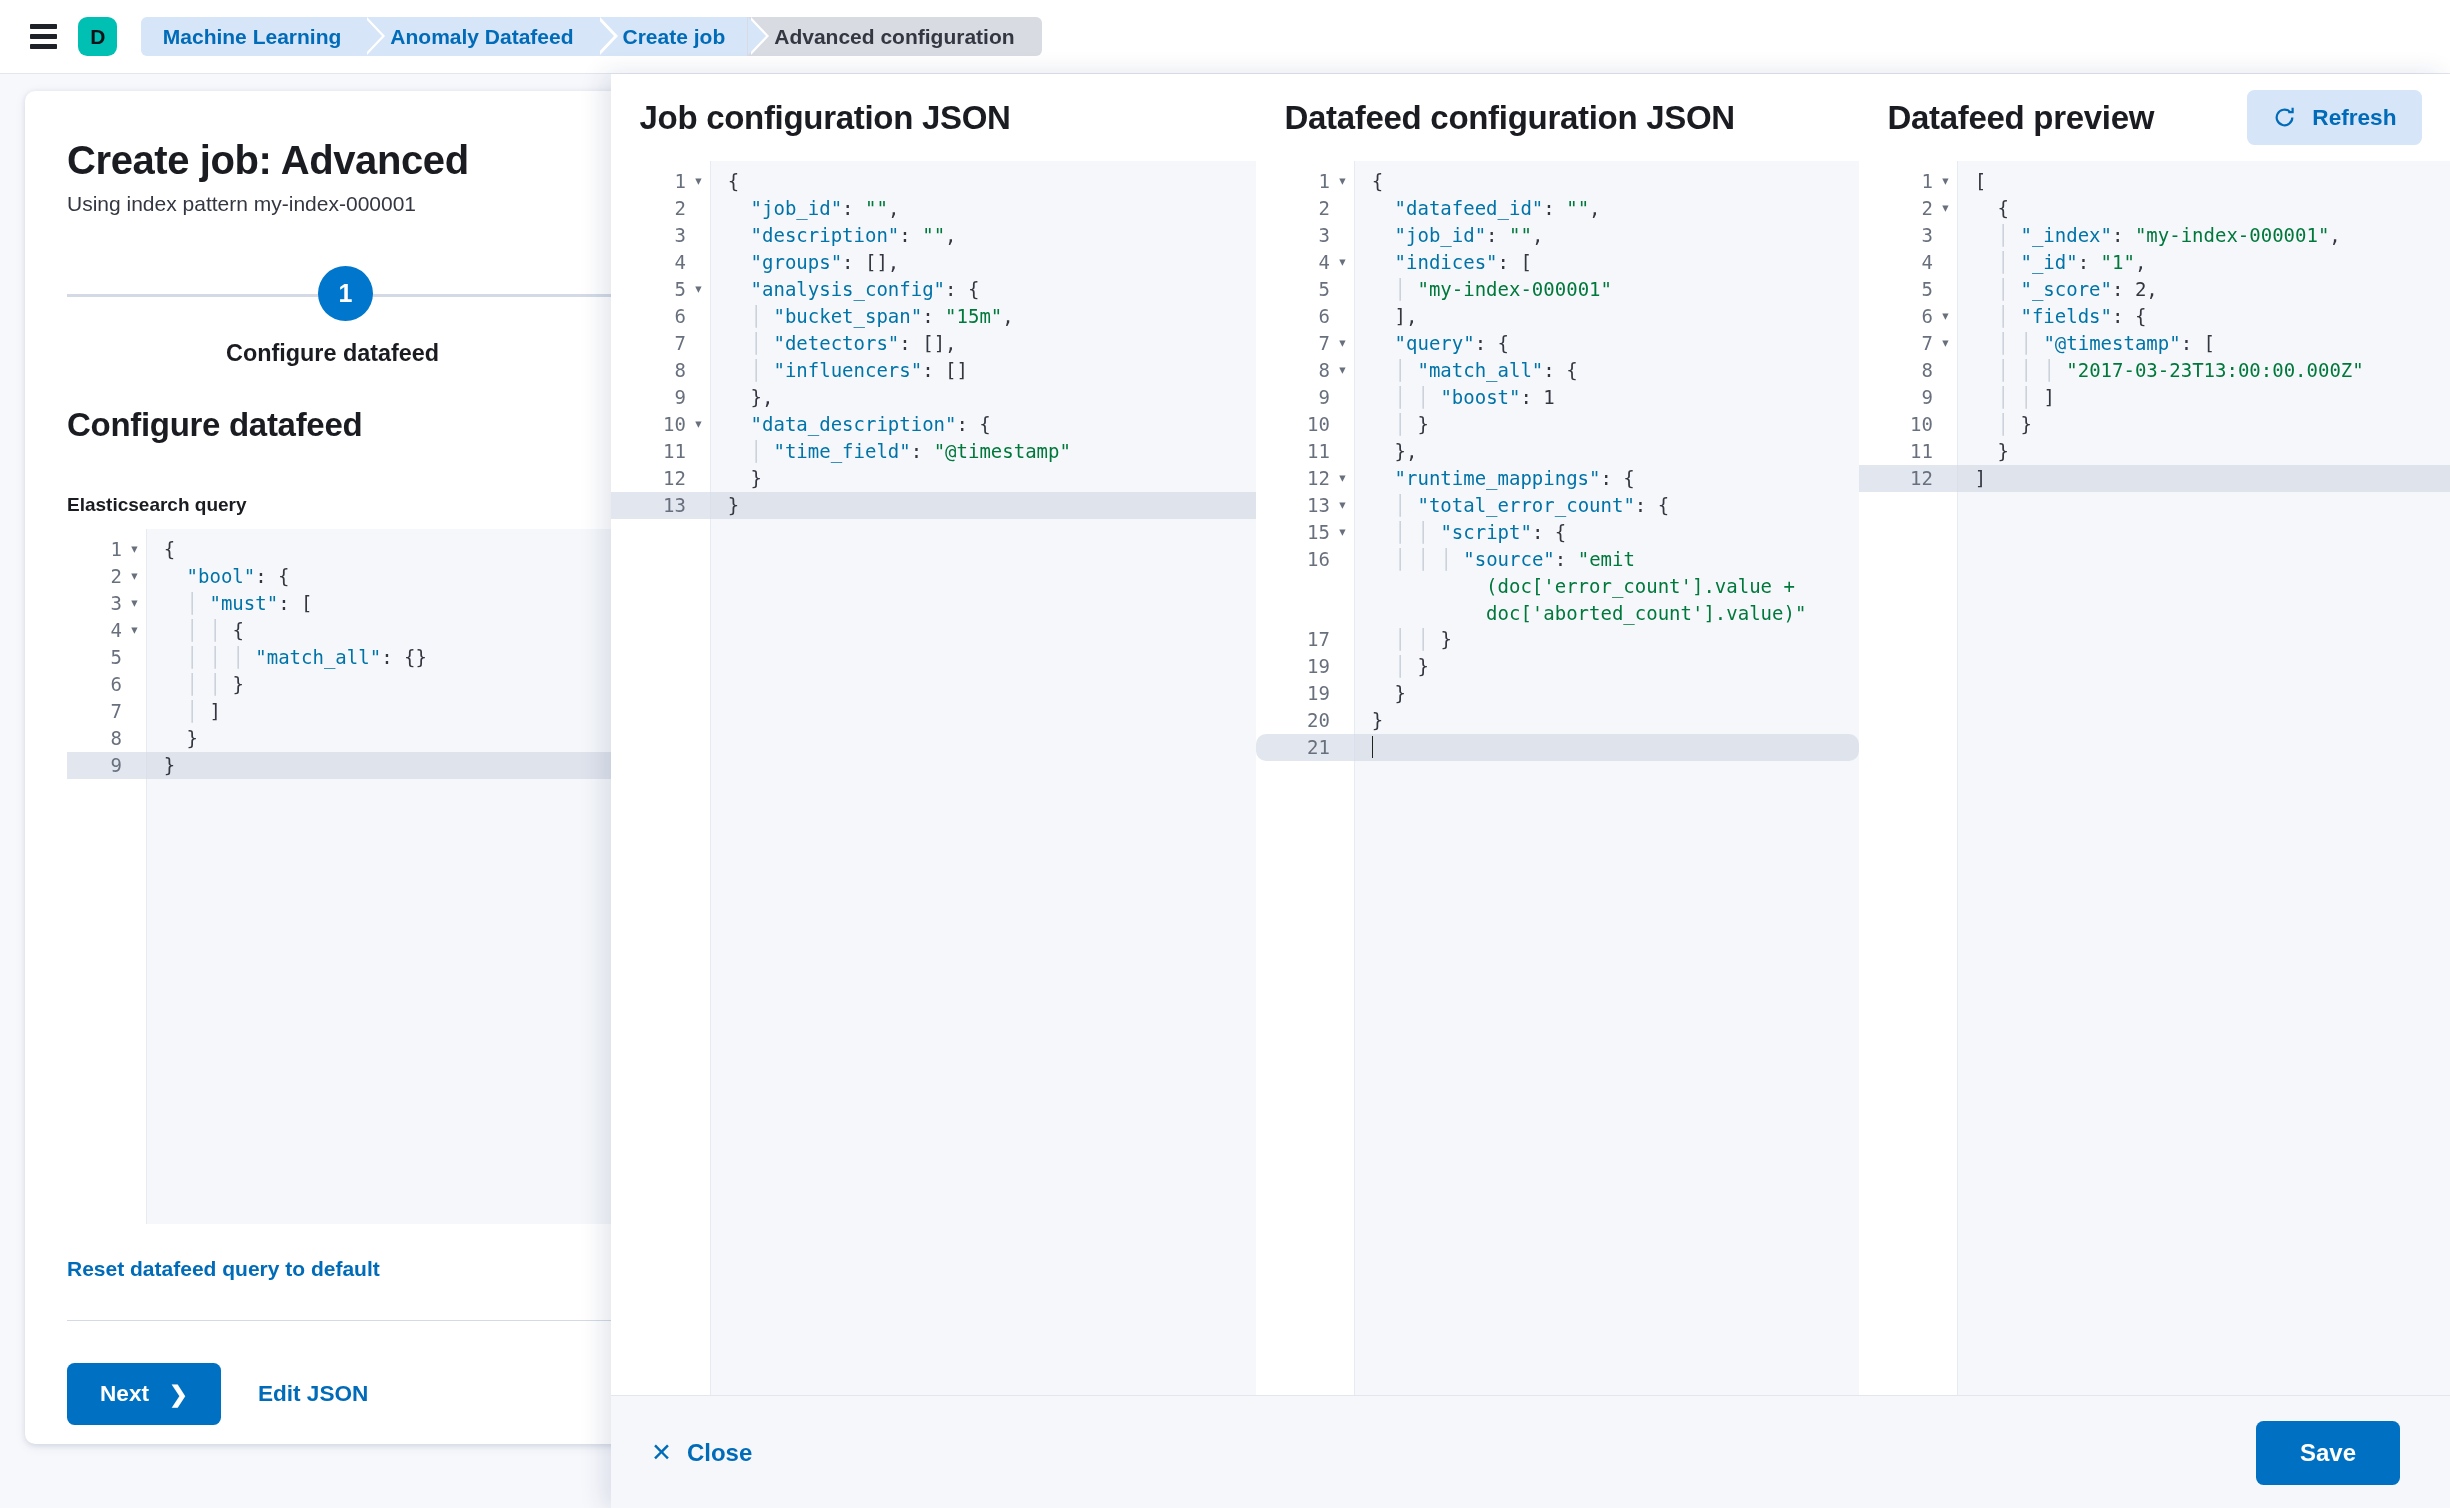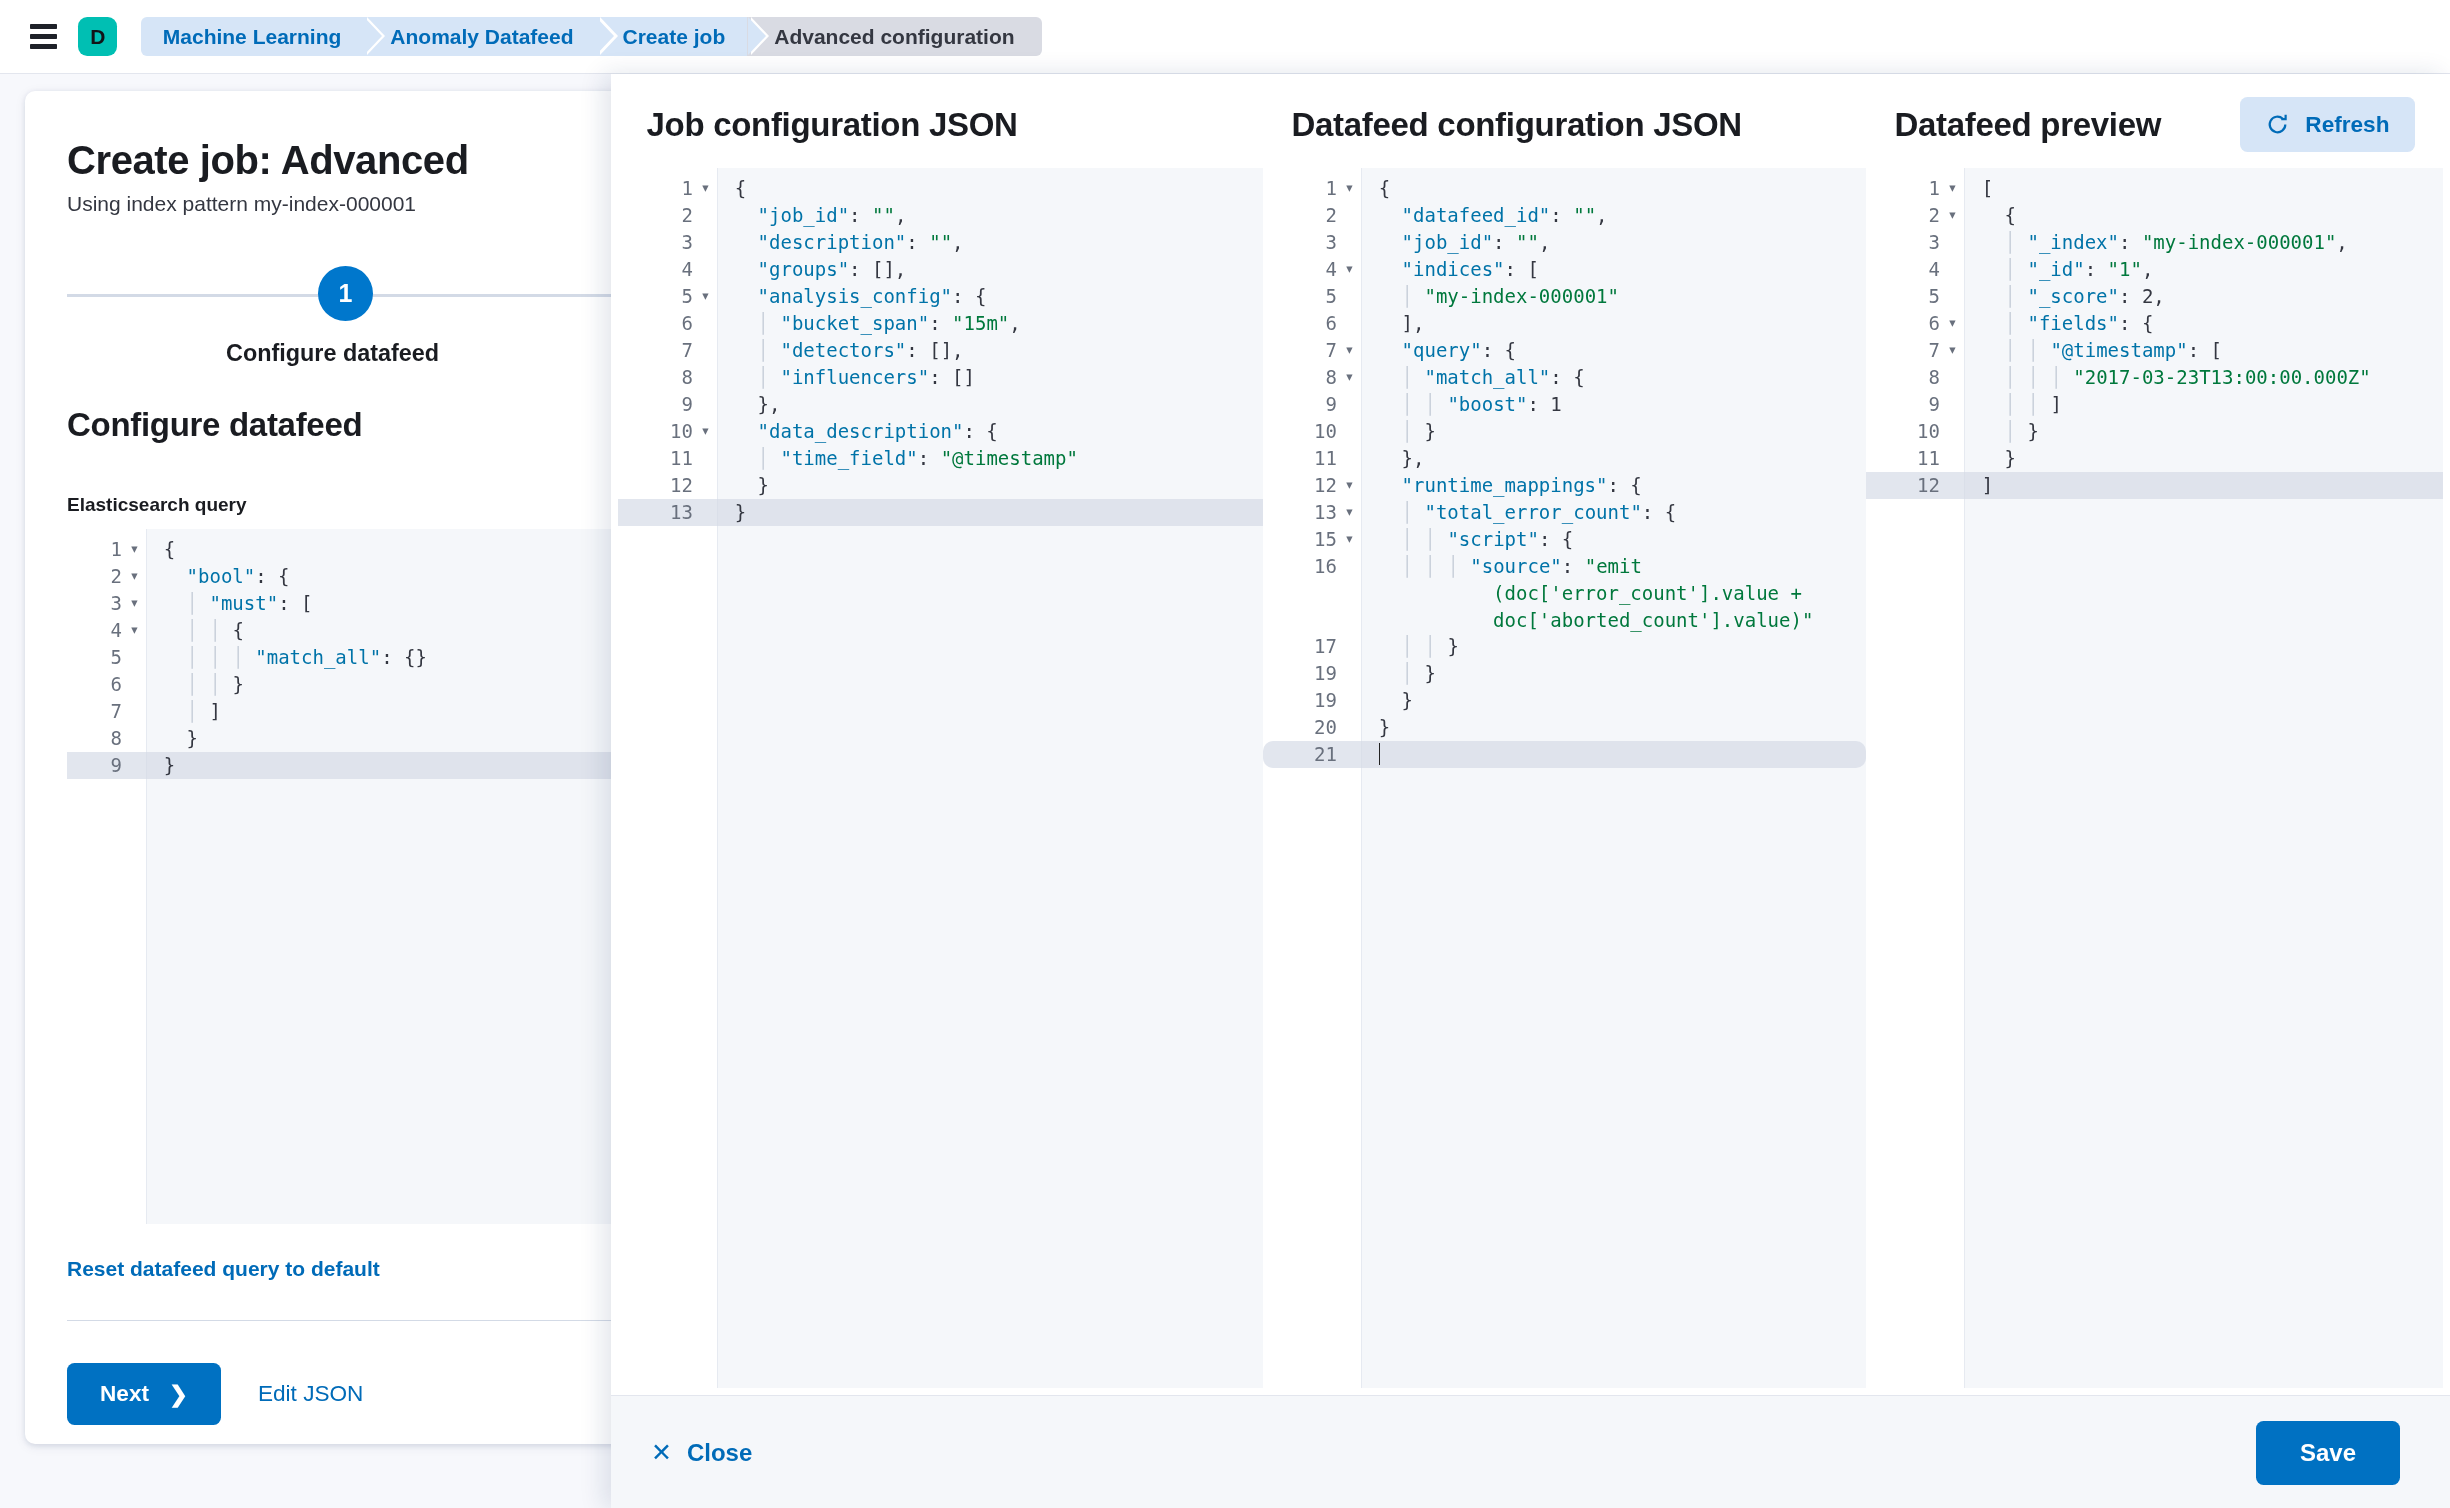--- a/index.html
+++ b/index.html
@@ -115,30 +115,30 @@
   #reset-link{ margin-top:33px; font-size:21px; color:#006bb8; font-weight:600; cursor:pointer;
     display:inline-block;}
   #wizard-divider{ margin:39px 0 0 0; width:1114px; height:0.8px; background:#d3dae6;}
   #wizard-actions{ margin-top:42px; display:flex; align-items:center; gap:37px;}
   #next-btn{
     background:#0071c2; color:#fff; border:none; border-radius:7.5px;
     height:62px; padding:0 33px; font-size:22.6px; font-weight:700;
     display:flex;align-items:center;gap:20px; cursor:pointer;
     font-family:"Liberation Sans",sans-serif;
   }
-  #edit-json-btn{ background:none;border:none; color:#006bb8; font-size:22.6px; font-weight:400;
+  #edit-json-btn{ background:none;border:none; color:#006bb8; font-size:22.6px; font-weight:700;
     cursor:pointer; font-family:"Liberation Sans",sans-serif;}
 
   
   #flyout{
     position:absolute; top:74px; left:611px; width:1839px; height:1435px;
     background:#ffffff; box-shadow:-8.4px 0 23.4px rgba(18,43,87,.12);
     display:flex; flex-direction:column;
   }
-  #flyout-body{ flex:1; display:flex; padding:7px; overflow:hidden;}
+  #flyout-body{ flex:1; display:flex; padding:0; overflow:hidden;}
   .json-col{ position:relative; display:flex; flex-direction:column; min-width:0;}
   .col-head{
     height:87px; display:flex; align-items:center; padding:0 0 0 28.5px; gap:16.7px;
     justify-content:space-between; padding-right:28.5px;
   }
   .col-head h2{ font-size:33px; font-weight:700; color:#1a1c21; letter-spacing:-0.3px; white-space:nowrap;}
   #refresh-btn{
     background:#d6e5f7; border:none; border-radius:7.5px; height:55px; padding:0 25px;
     display:flex;align-items:center;gap:15px; color:#006bb8; font-size:22.6px; font-weight:700;
     cursor:pointer; font-family:"Liberation Sans",sans-serif;

